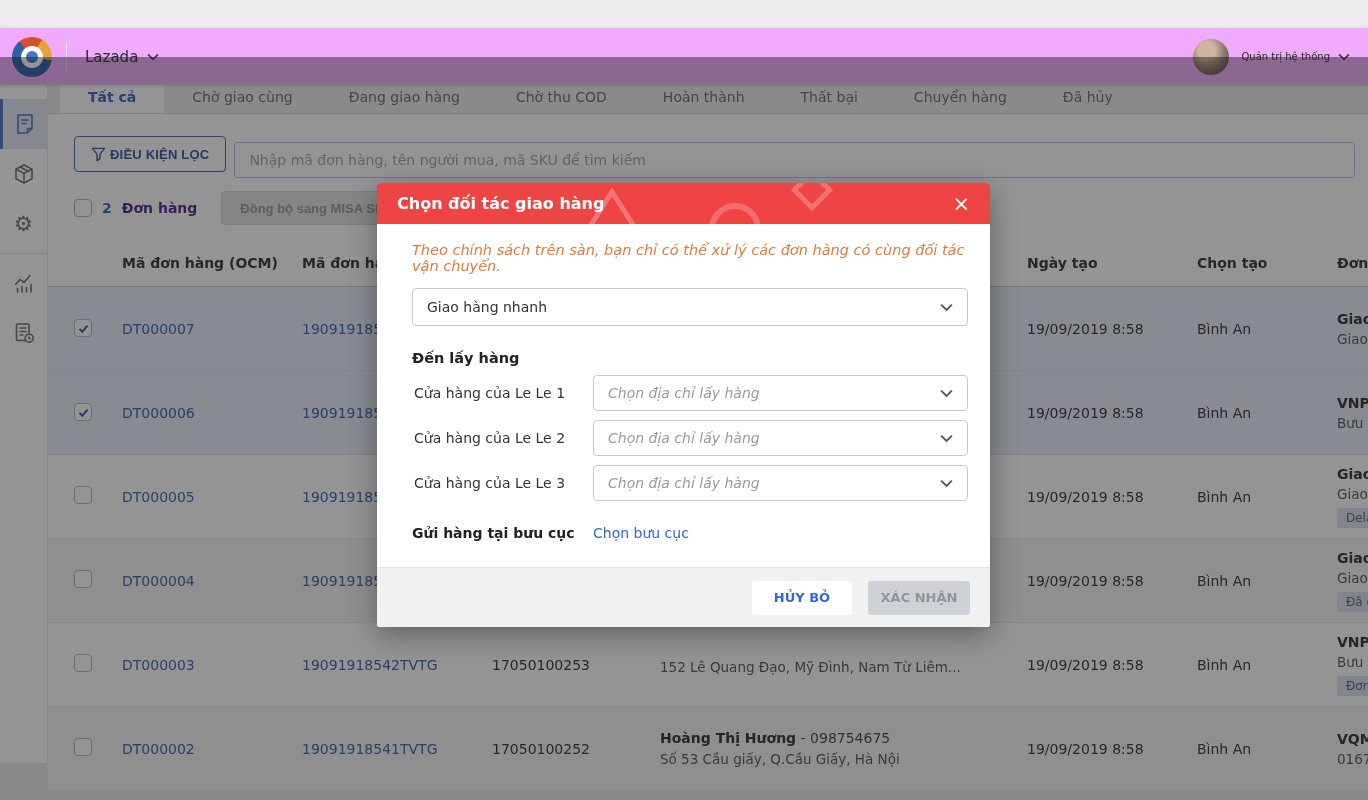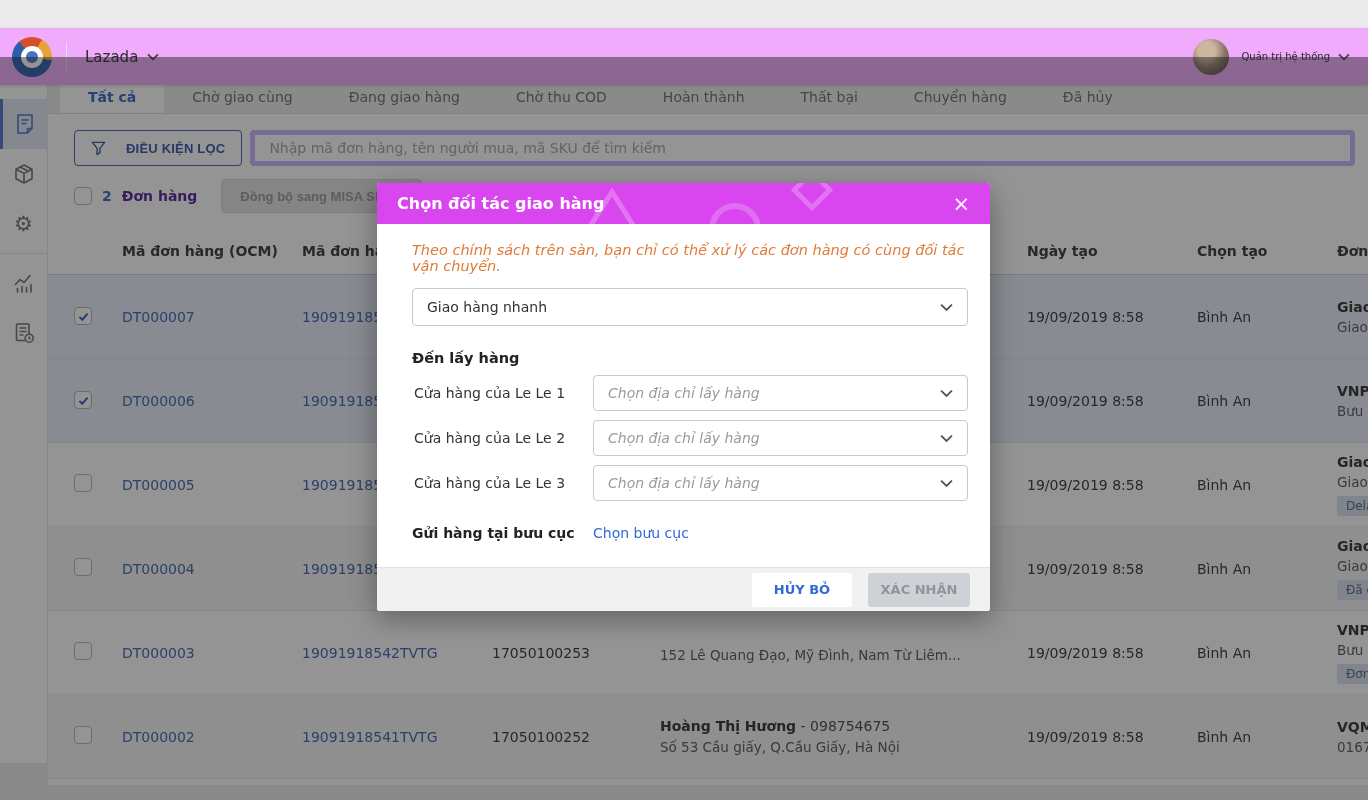--- a/index.html
+++ b/index.html
@@ -37,25 +37,25 @@
   .content { position:absolute; top:57px; left:48px; width:1320px; height:728px; background:#fff; z-index:1; }
 
   .tabs { display:flex; align-items:stretch; height:36px; margin-top:21px; background:#ededed;
           border-bottom:1px solid #dcdcdc; }
   .tab { display:flex; align-items:center; padding:0 28px; font-size:14px; color:#6b6b6b;
          cursor:pointer; border-top:3px solid transparent; }
   .tab:first-child { margin-left:12px; }
   .tab.active { background:#fff; color:#2f63c5; font-weight:bold; border-top:3px solid #2f63c5; }
 
   .filter-row { display:flex; align-items:center; margin:16px 13px 0 26px; gap:8px; }
-  .filter-btn { display:flex; align-items:center; gap:20px; height:36px; padding:0 16px;
+  .filter-btn { display:flex; align-items:center; gap:4px; height:36px; padding:0 16px;
                 border:1px solid #3f62b5; border-radius:4px; background:#fff; color:#3056a7;
                 font-weight:bold; font-size:13px; letter-spacing:.2px; cursor:pointer; }
-  .search-input { flex:1; height:36px; border:5px solid #c4b5fd; border-radius:4px; padding:0 14px;
-                  font-size:14px; color:#333; font-family:inherit; outline:none; }
+  .search-input { flex:1; height:36px; border:1px solid #c4b5fd; border-radius:4px; padding:0 14px;
+                  font-size:14px; color:#333; font-family:inherit; outline:none;margin-top:12px; }
   .search-input::placeholder { color:#a3a3a3; }
 
   .toolbar { display:flex; align-items:center; margin:12px 0 0 26px; height:36px; gap:10px; }
   .cb { width:18px; height:18px; border:1.5px solid #b3b3b3; border-radius:4px; background:#fff;
         display:inline-flex; align-items:center; justify-content:center; cursor:pointer; flex:0 0 auto; }
   .count { color:#2f63c5; font-weight:bold; }
   .count-label { font-weight:bold; color:#4c1d95; margin-right:14px; }
   .sync-btn { height:34px; padding:0 18px; background:#e3e3e3; border:1px solid #d4d4d4; border-radius:4px;
               color:#979797; font-weight:bold; font-size:13px; cursor:default; }
 
@@ -80,21 +80,21 @@
   .addr { color:#555; font-size:13.5px; margin-top:5px; }
   .car1 { font-weight:bold; color:#2e2e2e; }
   .car2 { color:#555; font-size:13.5px; margin-top:4px; }
   .badge { display:inline-block; margin-top:6px; padding:3px 9px; background:#d9e2f1; color:#56617a;
            font-size:12px; border-radius:3px; white-space:nowrap; }
 
   
   .overlay { position:absolute; top:57px; left:0; right:0; bottom:0; background:rgba(28,28,28,.47); z-index:40; }
   .modal { position:absolute; top:183px; left:377px; width:613px; z-index:50; background:#fff;
            border-radius:3px; overflow:hidden; box-shadow:0 8px 28px rgba(0,0,0,.35); }
-  .modal-header { position:relative; height:41px; background:#d946ef; overflow:hidden;
+  .modal-header { position:relative; height:41px; background:#ef4444; overflow:hidden;
                   display:flex; align-items:center; padding:0 20px; }
   .modal-title { position:relative; z-index:2; color:#fff; font-size:16px; font-weight:bold; }
   .shape-tri { position:absolute; left:198px; top:4px; z-index:1; }
   .shape-circle { position:absolute; left:332px; top:20px; width:52px; height:52px; border-radius:50%;
                   border:6px solid rgba(255,255,255,.22); z-index:1; }
   .shape-diamond { position:absolute; left:420px; top:-8px; width:30px; height:30px;
                    border:5px solid rgba(255,255,255,.25); transform:rotate(45deg); z-index:1; }
   .modal-close { position:absolute; right:14px; top:7px; z-index:3; color:#fff; font-size:21px;
                  cursor:pointer; padding:2px 6px; }
   .modal-body { padding:18px 22px 26px 35px; }
@@ -107,21 +107,21 @@
   .select-placeholder { color:#9a9a9a; font-style:italic; }
   .partner-select { margin-top:8px; }
   .section-title { font-weight:bold; color:#222; margin-top:24px; font-size:14.5px; }
   .pickup-row { display:flex; align-items:center; margin-top:9px; }
   .pickup-row:first-of-type { margin-top:14px; }
   .pickup-label { width:181px; padding-left:2px; color:#333; flex:0 0 auto; }
   .pickup-row .select { flex:1; height:36px; }
   .post-row { display:flex; align-items:center; margin-top:24px; }
   .post-label { width:181px; font-weight:bold; color:#222; flex:0 0 auto; }
   .post-link { color:#3069d6; cursor:pointer; }
-  .modal-footer { height:44px; background:#f1f1f1; border-top:1px solid #e3e3e3; display:flex;
+  .modal-footer { height:60px; background:#f1f1f1; border-top:1px solid #e3e3e3; display:flex;
                   align-items:center; justify-content:flex-end; padding:0 20px; gap:16px; }
   .btn-cancel { width:100px; height:34px; background:#fff; border:none; border-radius:3px; color:#3069d6;
                 font-weight:bold; font-size:13px; cursor:pointer; font-family:inherit; }
   .btn-confirm { width:102px; height:34px; background:#ced2d7; border:none; border-radius:3px; color:#8e959d;
                  font-weight:bold; font-size:13px; cursor:default; font-family:inherit; }
 </style>
 </head>
 <body>
 
 <div class="screen">

